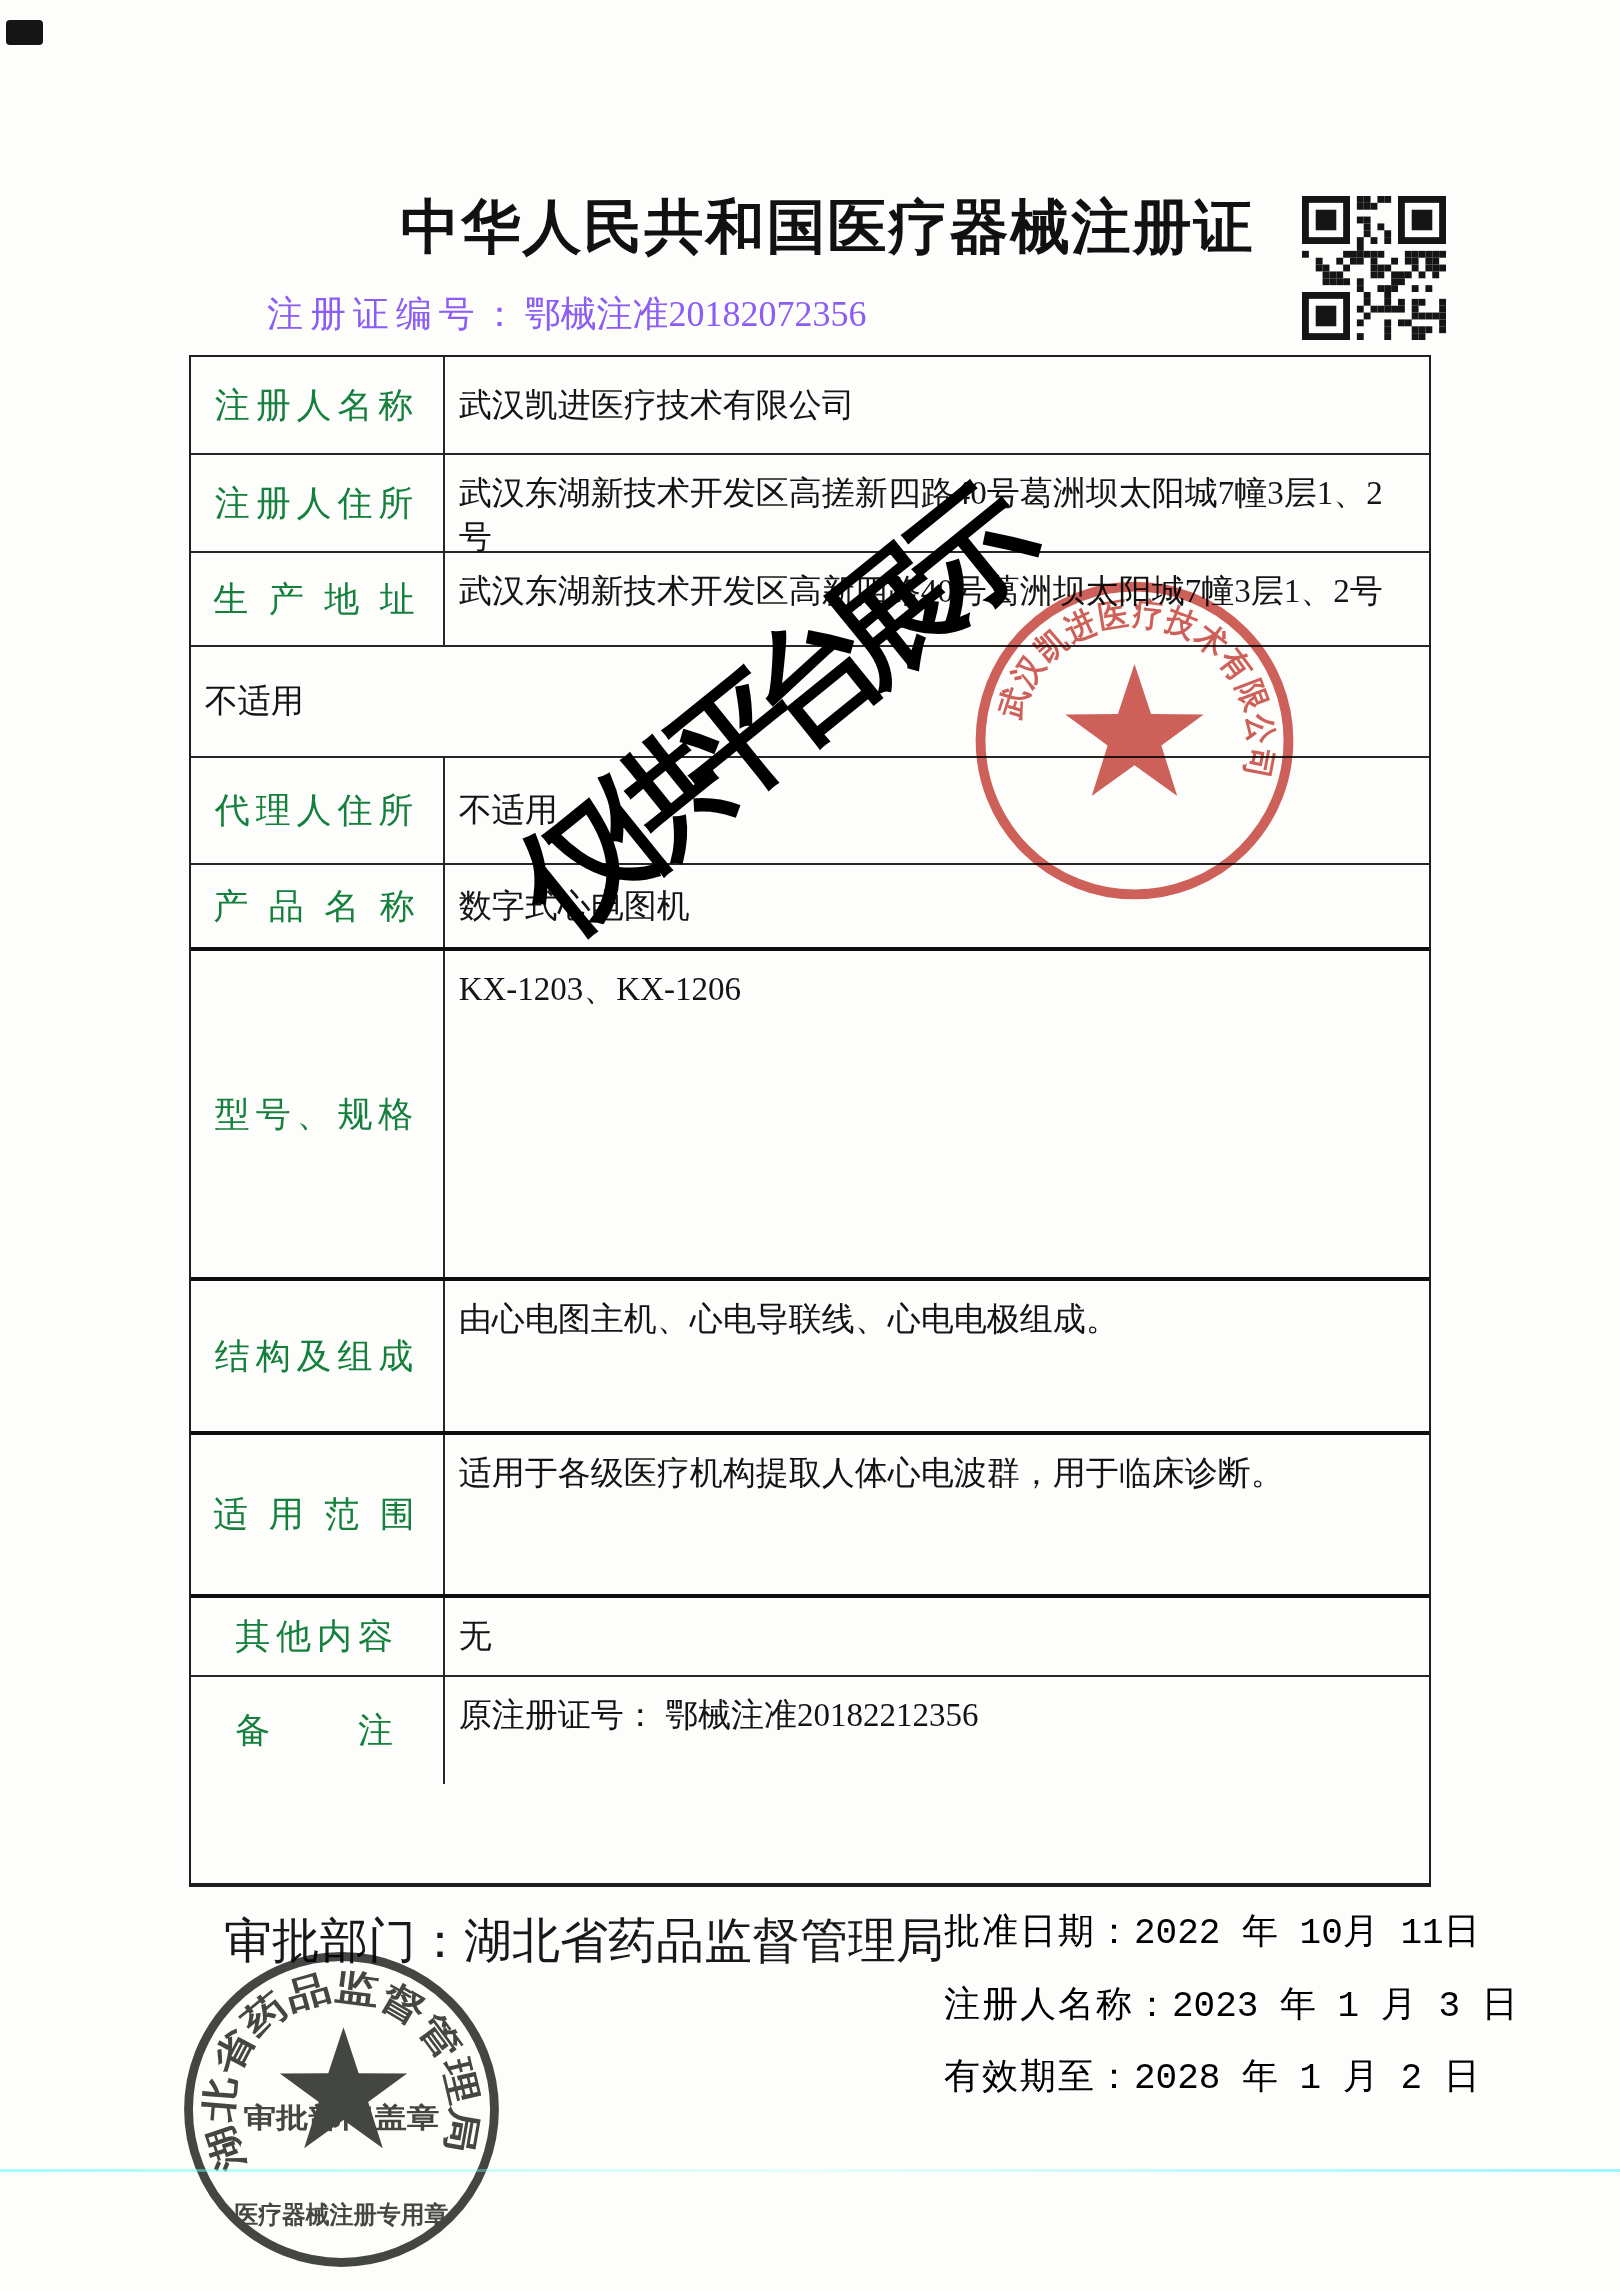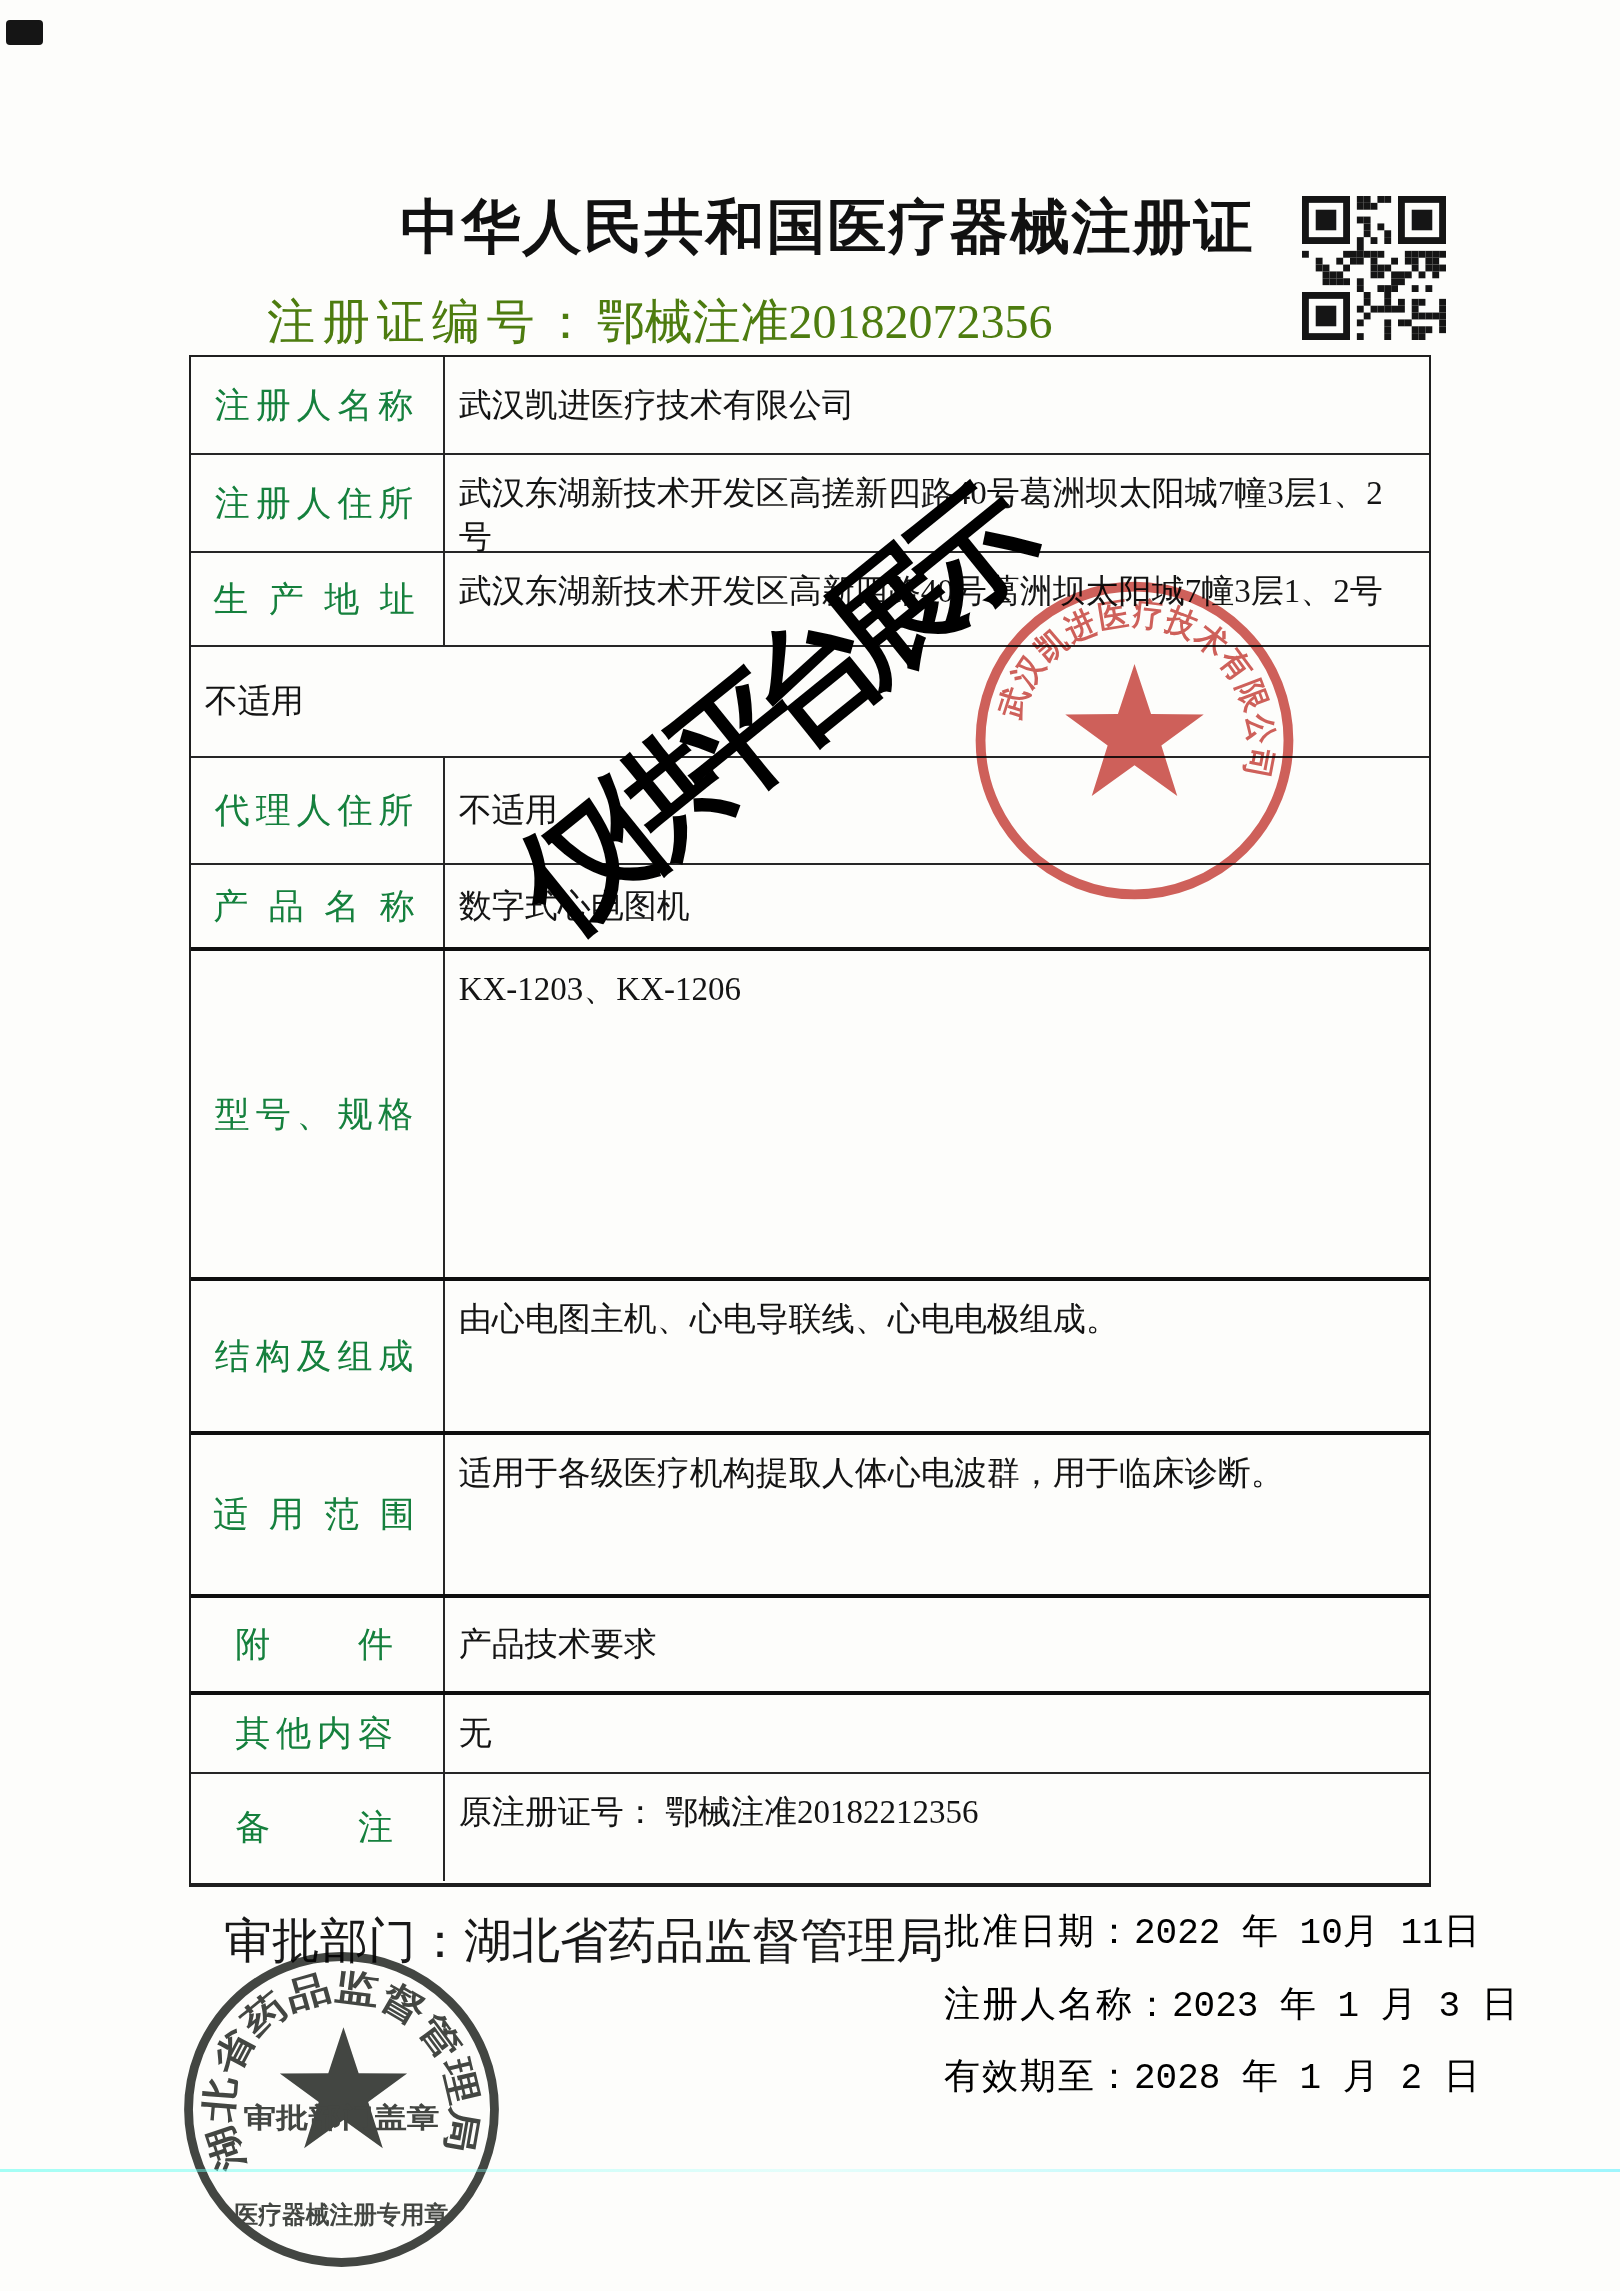--- a/index.html
+++ b/index.html
@@ -7,21 +7,21 @@
     position:relative;width:1620px;height:2292px;background:#fdfdfb;
     font-family:"Liberation Serif", serif;color:#1c1c1c;overflow:hidden;margin:0 auto;
   }
   
   .title{
     position:absolute;left:0;top:188px;width:1620px;text-align:center;
     font-size:59px;font-weight:bold;letter-spacing:2px;transform:translateX(17.6px);
     color:#111;
   }
   .regno{
-    position:absolute;left:267px;top:290px;font-size:48px;color:#4d7c0f;
+    position:absolute;left:267px;top:290px;font-size:36px;color:#8b5cf6;
   }
   .regno .lbl{letter-spacing:6.9px;}
   .qr{position:absolute;left:1302px;top:196px;width:144px;height:144px;}
   
   .cert-table{
     position:absolute;left:189px;top:355px;width:1242px;height:1532px;
     border:2.9px solid #1f1f1f;border-bottom-width:4.9px;box-sizing:border-box;
     background:transparent;
   }
   .row{display:flex;box-sizing:border-box;border-bottom:2px solid #262626;}
@@ -236,24 +236,20 @@
       <div class="cell-value">KX-1203、KX-1206</div>
     </div>
     <div class="row h8 vtop thick">
       <div class="cell-label">结构及组成</div>
       <div class="cell-value">由心电图主机、心电导联线、心电电极组成。</div>
     </div>
     <div class="row h9 vtop thick">
       <div class="cell-label">适 用 范 围</div>
       <div class="cell-value">适用于各级医疗机构提取人体心电波群，用于临床诊断。</div>
     </div>
-    <div class="row h10 thick">
-      <div class="cell-label">附　　件</div>
-      <div class="cell-value">产品技术要求</div>
-    </div>
     <div class="row h11">
       <div class="cell-label">其他内容</div>
       <div class="cell-value">无</div>
     </div>
     <div class="row h12 vtop last">
       <div class="cell-label">备　　注</div>
       <div class="cell-value">原注册证号： 鄂械注准20182212356</div>
     </div>
   </div>
 

